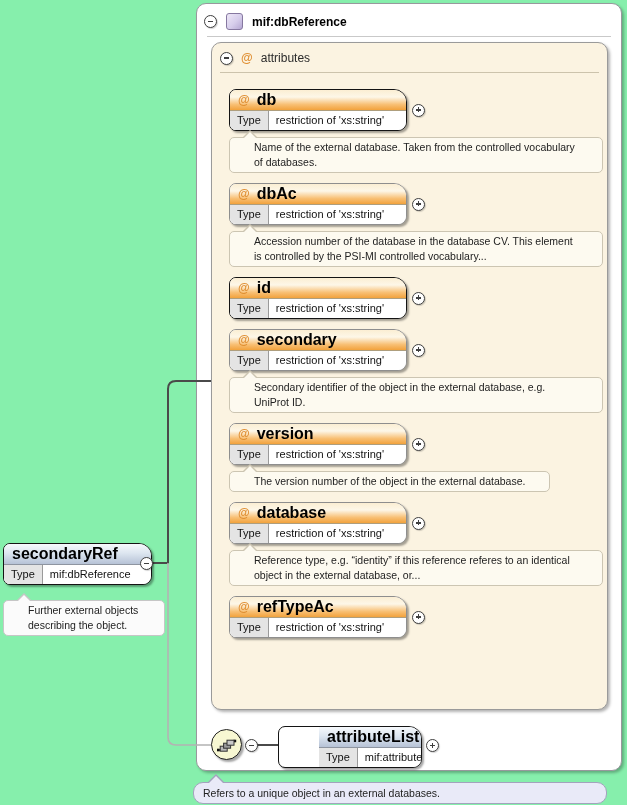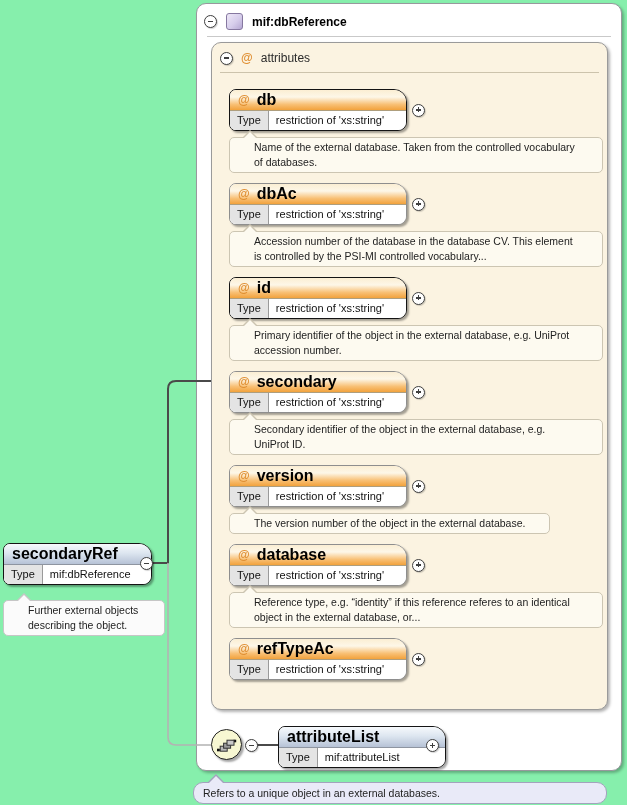--- a/index.html
+++ b/index.html
@@ -96,21 +96,21 @@
   .abs{position:absolute;z-index:6;}
 
   .sequence-circle{
     position:absolute;left:211px;top:729px;width:31px;height:31px;box-sizing:border-box;
     border:1.6px solid #222;border-radius:50%;background:#f7f7d2;
     box-shadow:2px 2px 2px rgba(0,0,0,.35);z-index:6;
     display:flex;align-items:center;justify-content:center;
   }
 
   
-  .attributelist-box{position:absolute;left:278px;top:726px;width:168px;z-index:6;}
+  .attributelist-box{position:absolute;left:278px;top:726px;width:144px;z-index:6;padding-left:40px;}
   .secondaryref-box{position:absolute;left:3px;top:543px;width:149px;z-index:6;}
   .secondaryref-doc{position:absolute;left:3px;top:594px;max-width:162px;z-index:6;}
 </style>
 </head>
 <body>
 
 <div class="canvas">
 
   <svg class="connectors" width="627" height="805" viewBox="0 0 627 805">
     <path d="M152,563 H168" fill="none" stroke="#4a4a4a" stroke-width="2"></path>
@@ -179,21 +179,20 @@
               <span class="at-sign">@</span>
               <span class="box-name">id</span>
             </div>
             <div class="box-body">
               <span class="type-label">Type</span>
               <span class="type-value">restriction of 'xs:string'</span>
             </div>
           </div>
           <span class="circle-btn plus attr-plus"></span>
         </div>
-        <div class="doc-bubble">Primary identifier of the object in the external database, e.g. UniProt accession number.</div>
       </div>
 
       <div class="attr-entry">
         <div class="attr-box-row">
           <div class="schema-box optional">
             <div class="box-header attr-header-bg">
               <span class="at-sign">@</span>
               <span class="box-name">secondary</span>
             </div>
             <div class="box-body">

